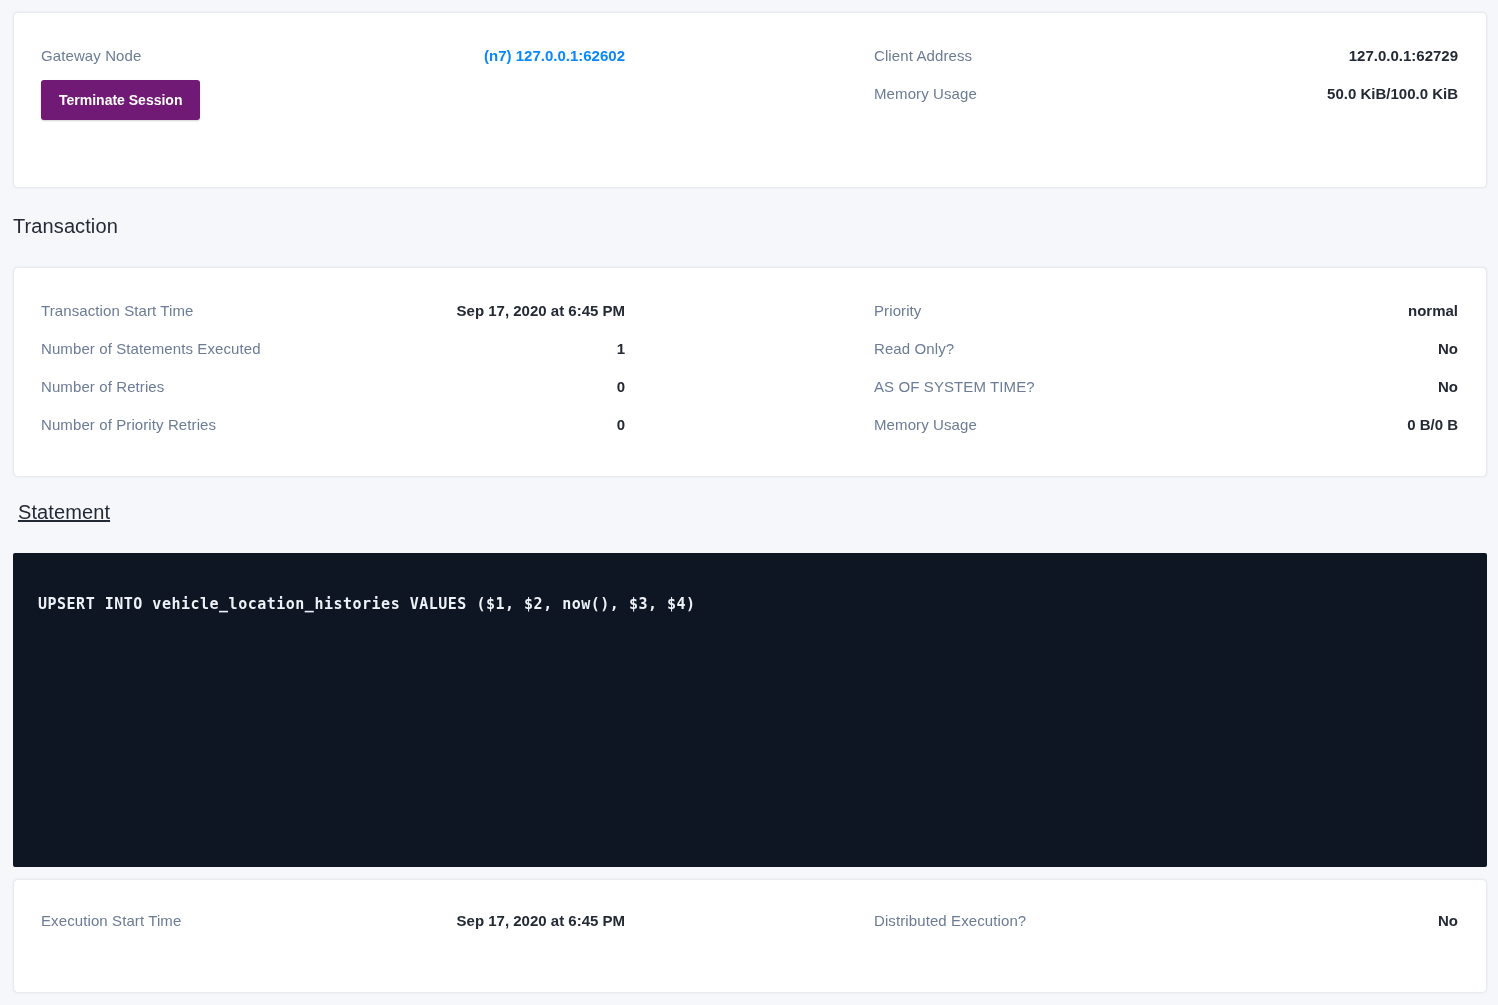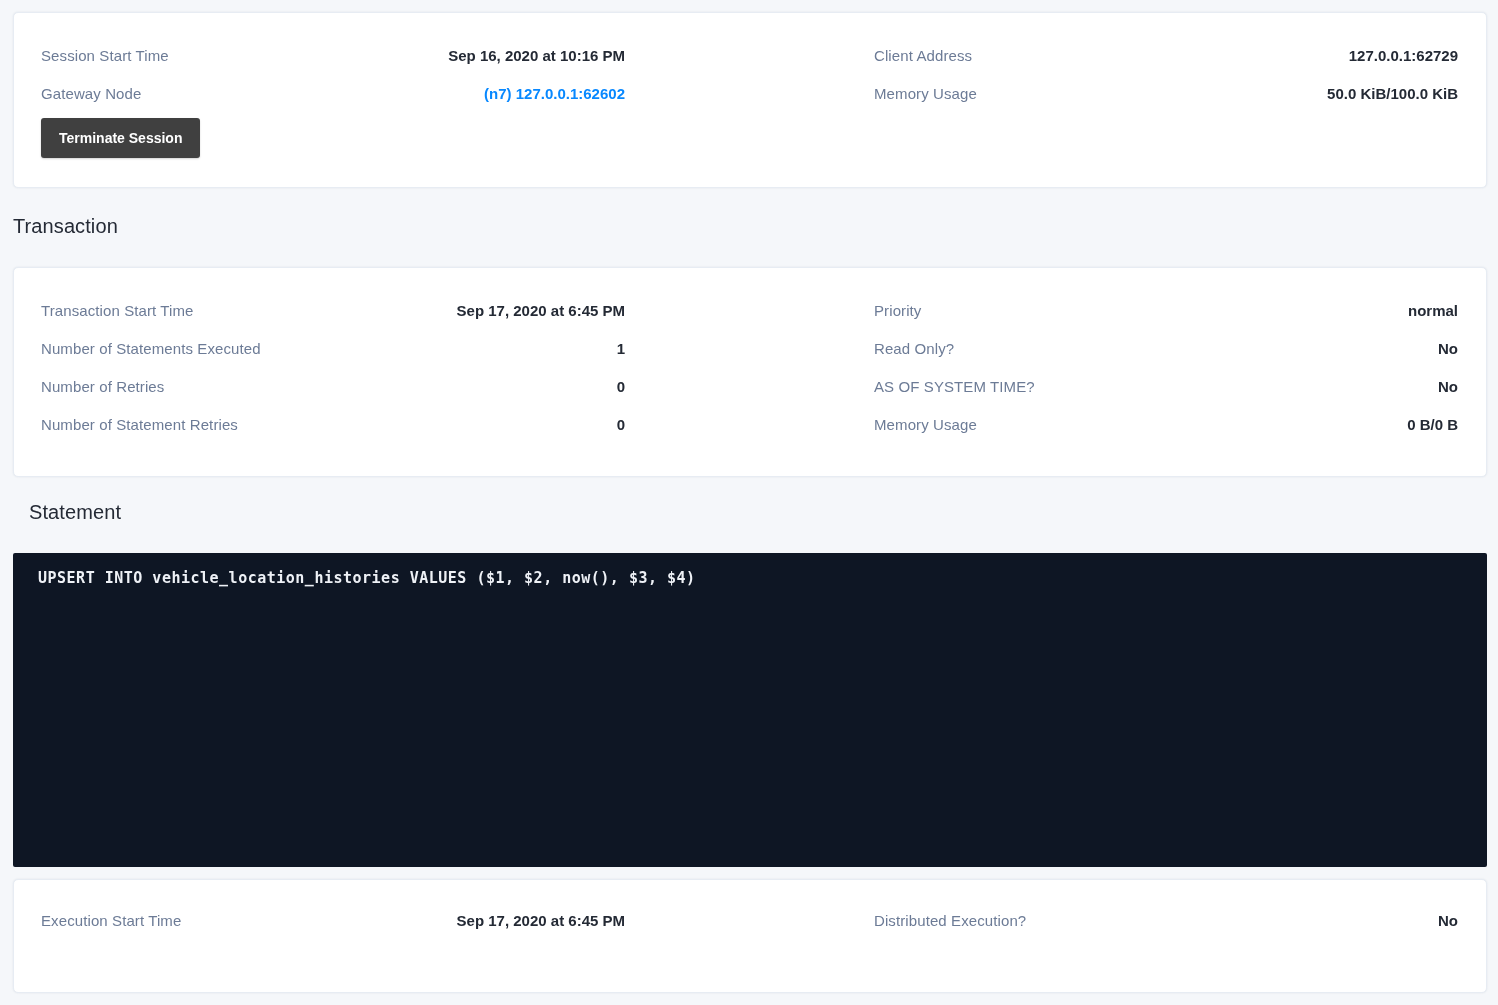--- a/index.html
+++ b/index.html
@@ -45,45 +45,45 @@
     color: #0788ff;
     text-decoration: none;
     cursor: pointer;
   }
   a.link.value { font-weight: bold; }
 
   .btn-green {
     margin-top: 6px;
     height: 40px;
     padding: 0 18px;
-    background: #404040;
+    background: #701a75;
     color: #ffffff;
     font-family: "Liberation Sans", sans-serif;
     font-size: 14px;
     font-weight: bold;
     border: none;
     border-radius: 3px;
     cursor: pointer;
     box-shadow: 0 1px 2px rgba(0,0,0,0.18);
   }
 
   .section-heading {
     margin: 26px 0 29px 0;
     font-size: 20px;
     font-weight: 400;
     line-height: 24px;
     color: #242a35;
     letter-spacing: 0.1px;
   }
-  .section-heading.statement-h { margin: 23px 0 29px 16px; }
+  .section-heading.statement-h { margin: 23px 0 29px 5px; text-decoration: underline; }
 
   .code-block {
     height: 314px;
     background: #0e1624;
-    padding: 14px 25px;
+    padding: 40px 25px;
     border-radius: 2px;
   }
   .code-block pre {
     font-family: "DejaVu Sans Mono", monospace;
     font-size: 15px;
     font-weight: bold;
     line-height: 22px;
     letter-spacing: 0.5px;
     color: #eef1f6;
     white-space: pre-wrap;
@@ -99,24 +99,20 @@
     cursor: pointer;
   }
 </style>
 </head>
 <body>
 
 <div class="page">
 
   <div class="card session-card">
     <div class="col">
-      <div class="row">
-        <span class="label">Session Start Time</span>
-        <span class="value">Sep 16, 2020 at 10:16 PM</span>
-      </div>
       <div class="row">
         <span class="label">Gateway Node</span>
         <a class="value link">(n7) 127.0.0.1:62602</a>
       </div>
       <button class="btn-green">Terminate Session</button>
     </div>
     <div class="col">
       <div class="row">
         <span class="label">Client Address</span>
         <span class="value">127.0.0.1:62729</span>
@@ -138,21 +134,21 @@
       </div>
       <div class="row">
         <span class="label">Number of Statements Executed</span>
         <span class="value">1</span>
       </div>
       <div class="row">
         <span class="label">Number of Retries</span>
         <span class="value">0</span>
       </div>
       <div class="row">
-        <span class="label">Number of Statement Retries</span>
+        <span class="label">Number of Priority Retries</span>
         <span class="value">0</span>
       </div>
     </div>
     <div class="col">
       <div class="row">
         <span class="label">Priority</span>
         <span class="value">normal</span>
       </div>
       <div class="row">
         <span class="label">Read Only?</span>

